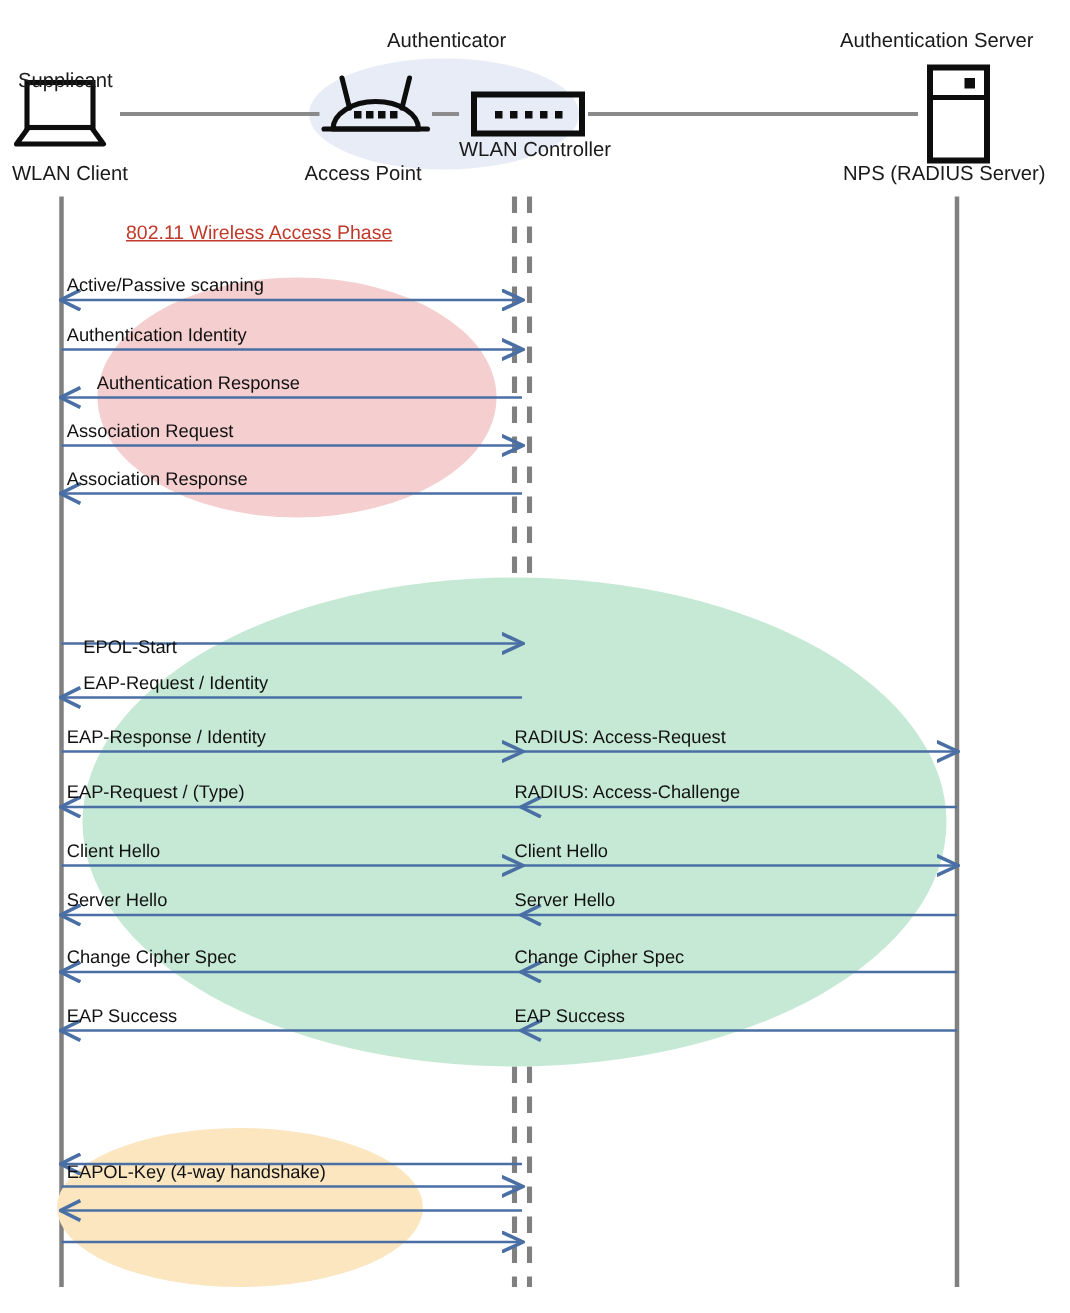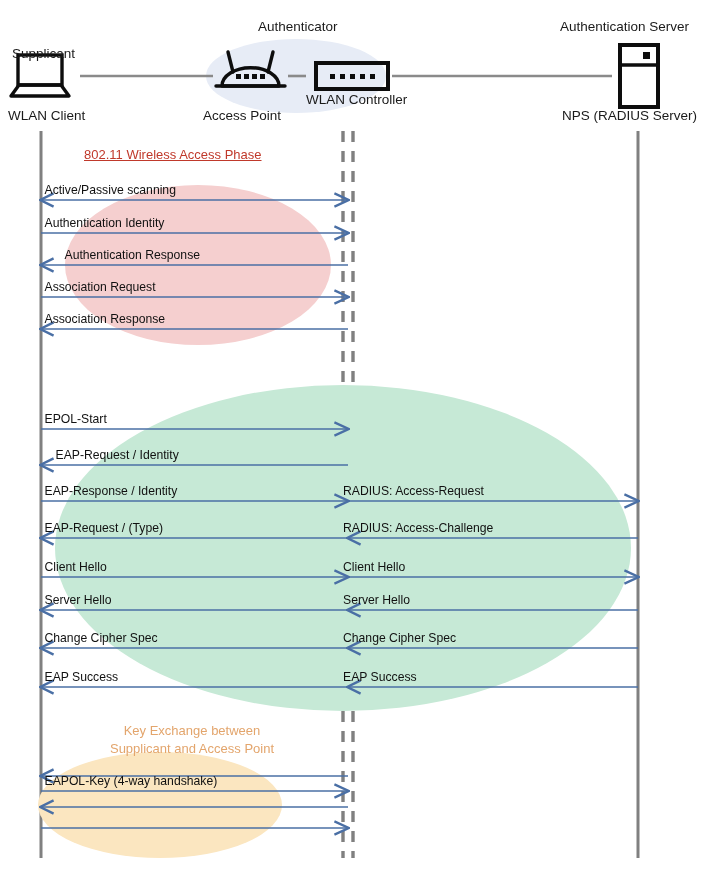--- a/index.html
+++ b/index.html
@@ -107,32 +107,28 @@
   <div class="node-title" style="left:12px;top:19px;margin-top:27px;">Supplicant</div>
   <div class="node-title" style="left:258px;top:19px;">Authenticator</div>
   <div class="node-title" style="left:560px;top:19px;">Authentication Server</div>
 
   <div class="node-sub" style="left:8px;top:108px;">WLAN Client</div>
   <div class="node-sub" style="left:203px;top:108px;">Access Point</div>
   <div class="node-sub" style="left:306px;top:92px;">WLAN Controller</div>
   <div class="node-sub" style="left:562px;top:108px;">NPS (RADIUS Server)</div>
 
   <div class="phase-label" style="left:84px;top:147px;color:#c0392b;text-decoration:underline;">802.11 Wireless Access Phase</div>
-  <div class="phase-label multi" style="left:92px;top:722px;width:200px;color:#e3a56c;">
-    <span>Key Exchange between</span><br>
-    <span>Supplicant and Access Point</span>
-  </div>
 
   <div id="label-layer">
       <div class="msg-label" style="left: 44.5px; width: 300px; top: 183px;">Active/Passive scanning</div>
       <div class="msg-label" style="left: 44.5px; width: 300px; top: 216px;">Authentication Identity</div>
       <div class="msg-label" style="left: 44.5px; width: 300px; top: 248px; margin-left: 20px;">Authentication Response</div>
       <div class="msg-label" style="left: 44.5px; width: 300px; top: 280px;">Association Request</div>
       <div class="msg-label" style="left: 44.5px; width: 300px; top: 312px;">Association Response</div>
-      <div class="msg-label" style="left: 44.5px; width: 300px; top: 412px;">EPOL-Start</div>
+      <div class="msg-label" style="left: 44.5px; width: 300px; top: 424px; padding-left: 11px;">EPOL-Start</div>
       <div class="msg-label" style="left: 44.5px; width: 300px; top: 448px; margin-left: 11px;">EAP-Request / Identity</div>
       <div class="msg-label" style="left: 44.5px; width: 300px; top: 484px;">EAP-Response / Identity</div>
       <div class="msg-label" style="left: 44.5px; width: 300px; top: 521px;">EAP-Request / (Type)</div>
       <div class="msg-label" style="left: 44.5px; width: 300px; top: 560px;">Client Hello</div>
       <div class="msg-label" style="left: 44.5px; width: 300px; top: 593px;">Server Hello</div>
       <div class="msg-label" style="left: 44.5px; width: 300px; top: 631px;">Change Cipher Spec</div>
       <div class="msg-label" style="left: 44.5px; width: 300px; top: 670px;">EAP Success</div>
       <div class="msg-label" style="left: 44.5px; width: 300px; top: 774px;">EAPOL-Key (4-way handshake)</div>
       <div class="msg-label" style="left: 343px; width: 300px; top: 484px;">RADIUS: Access-Request</div>
       <div class="msg-label" style="left: 343px; width: 300px; top: 521px;">RADIUS: Access-Challenge</div>

